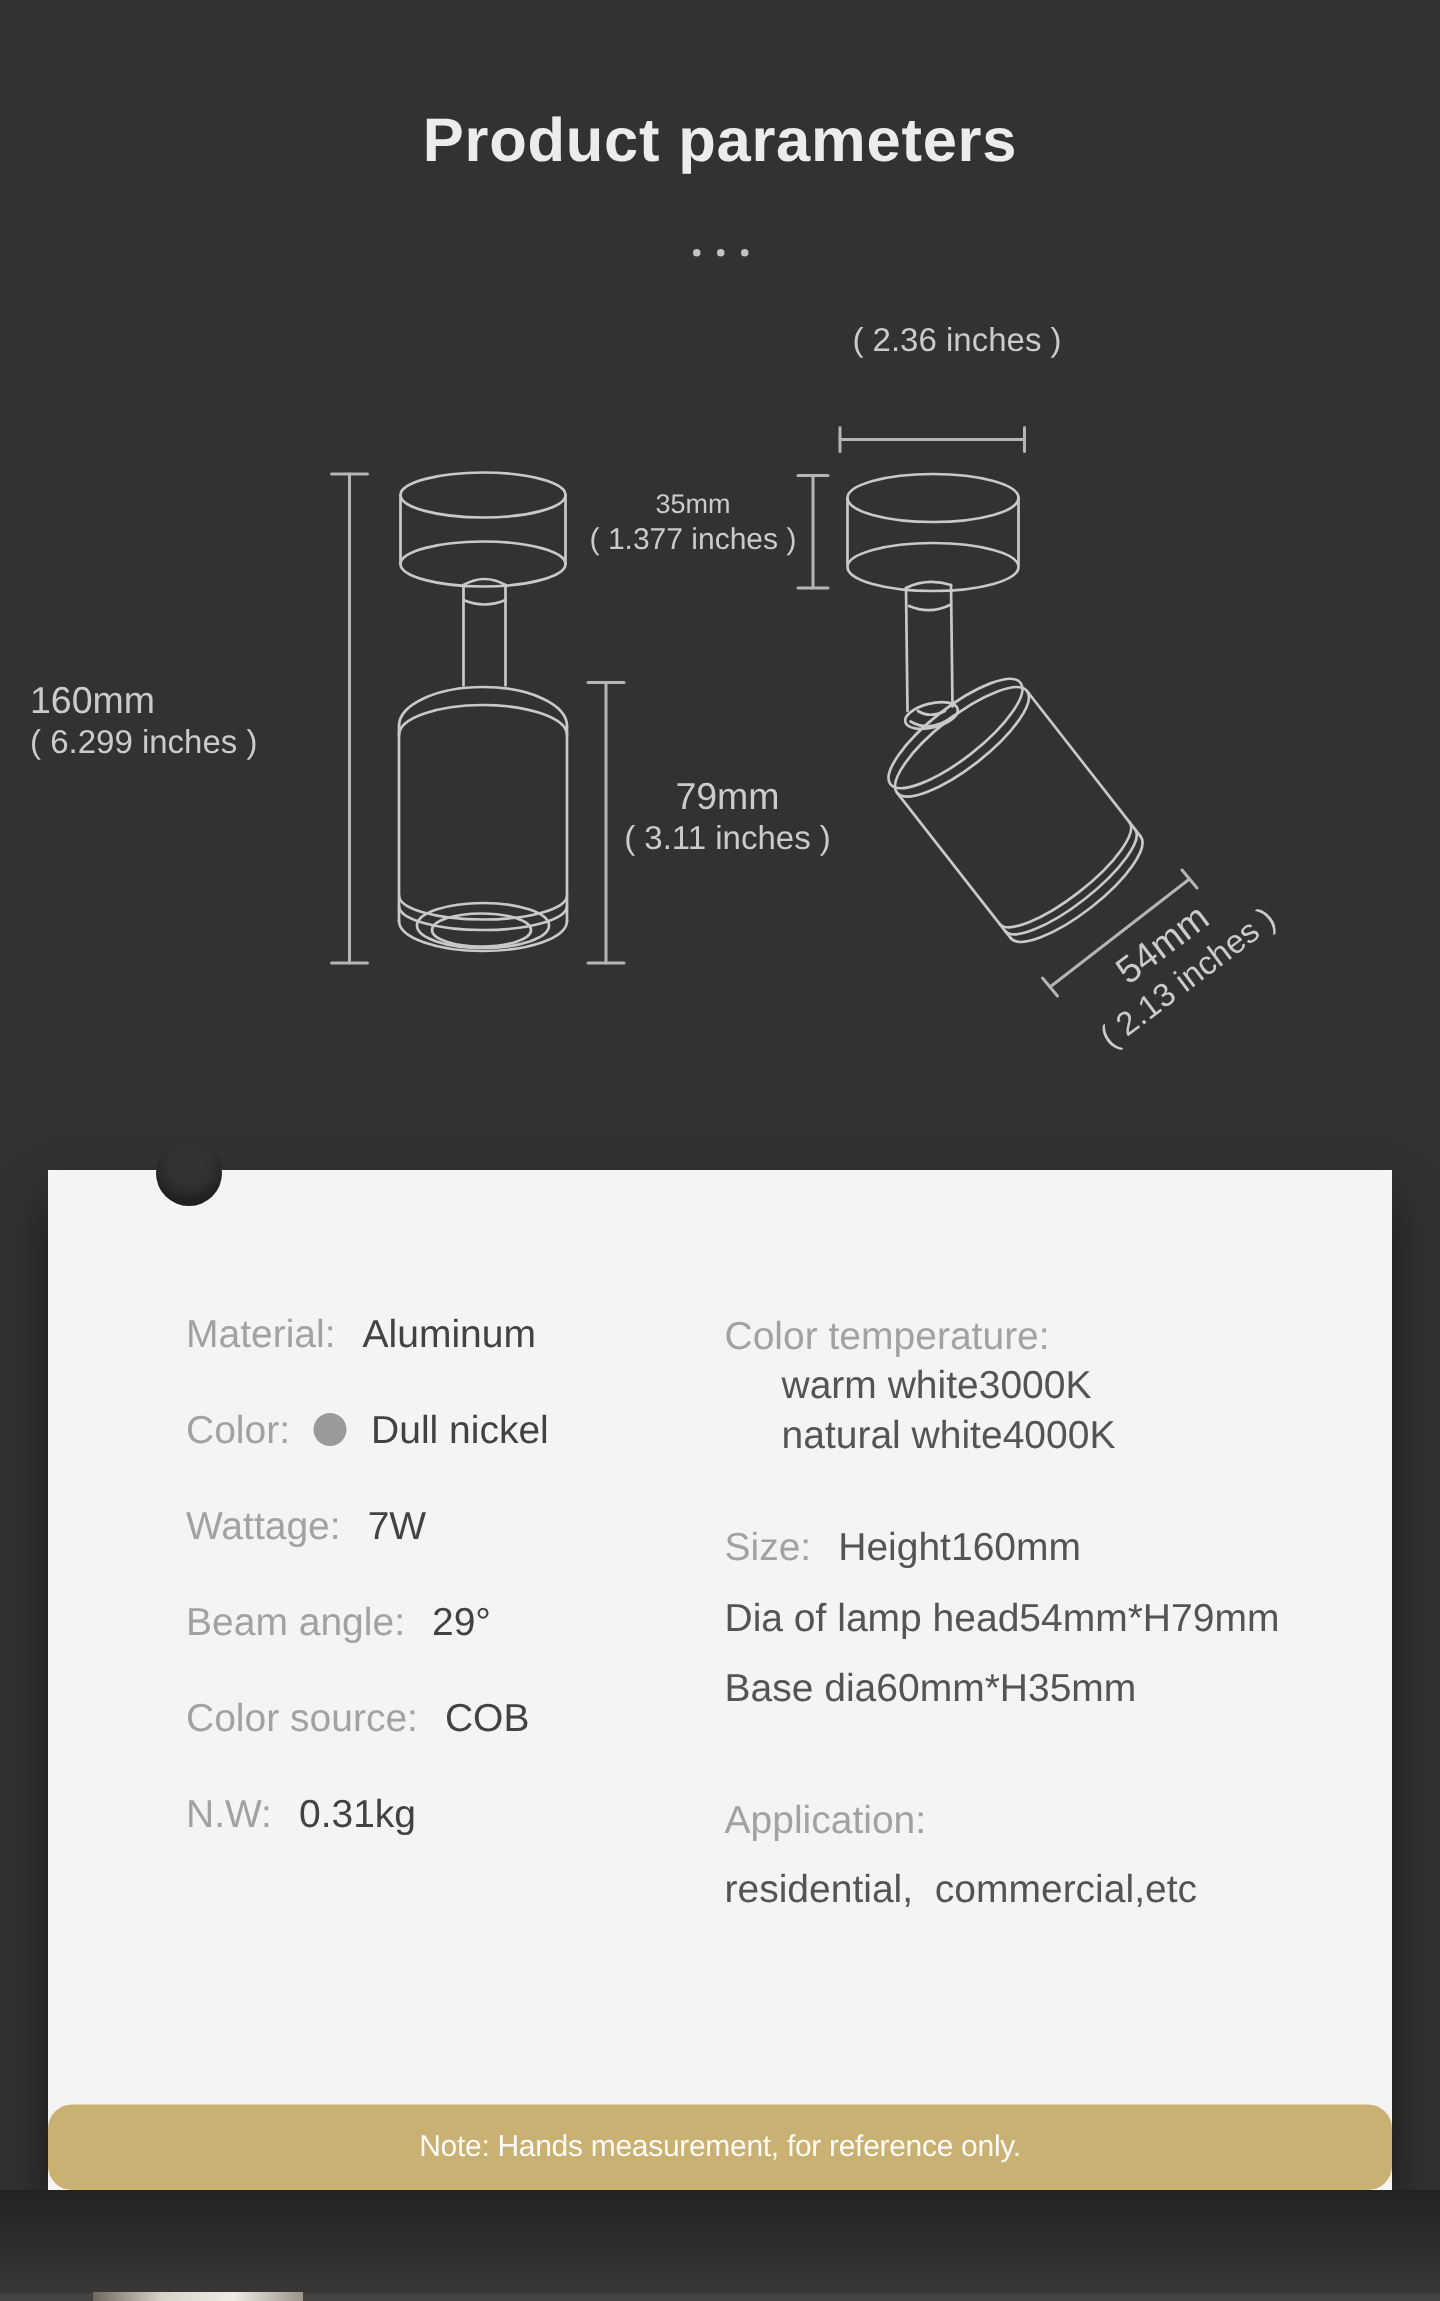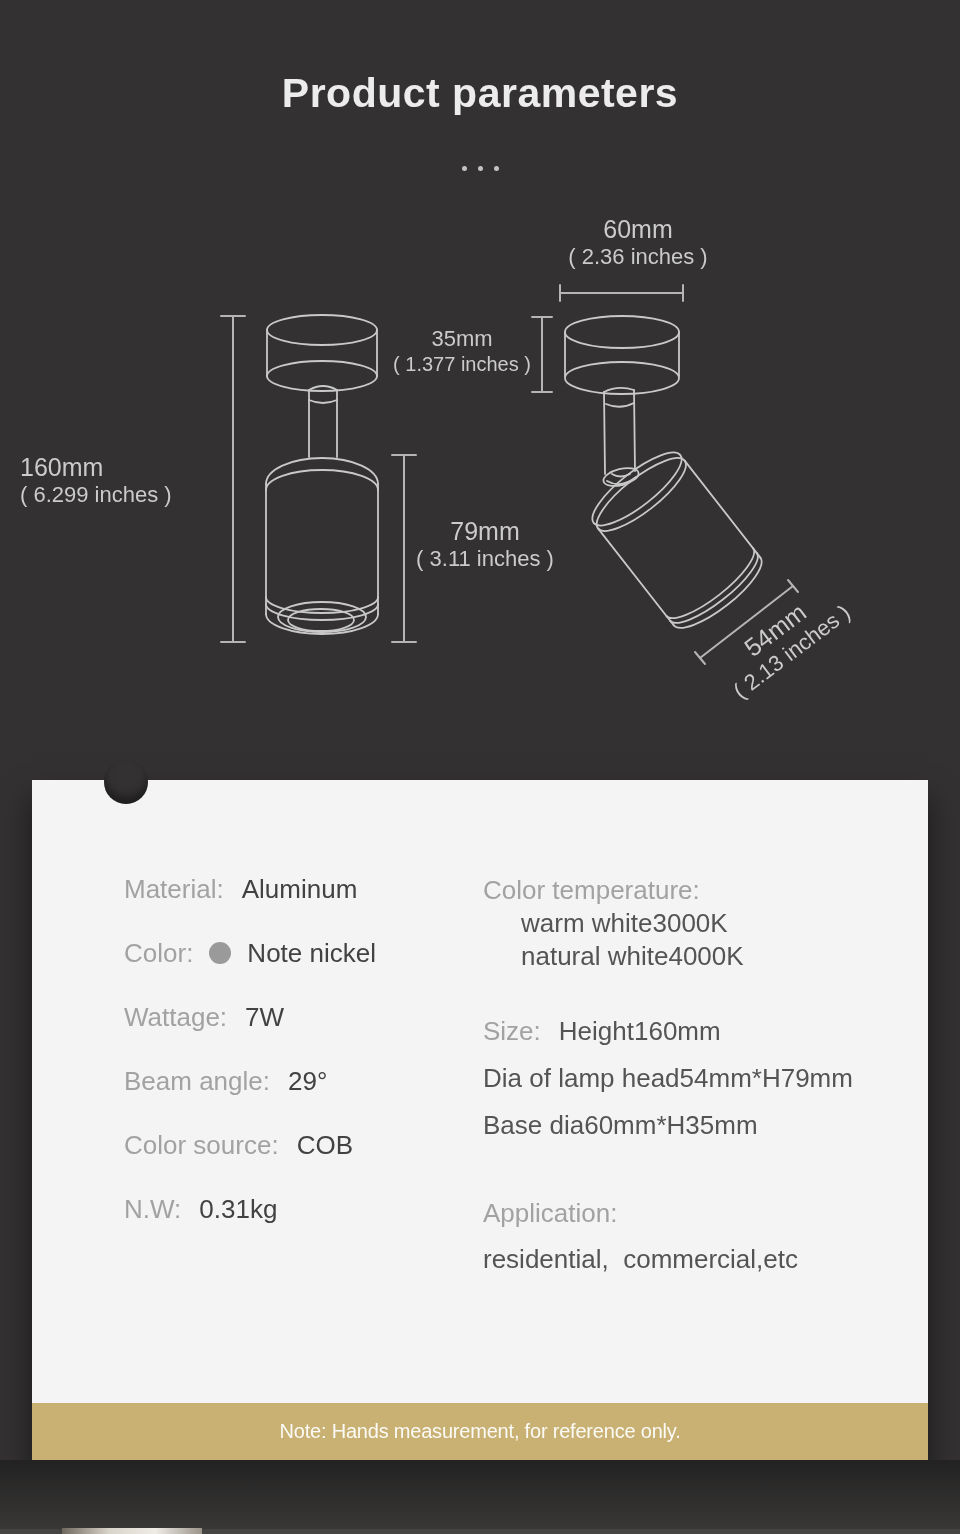--- a/index.html
+++ b/index.html
@@ -14,21 +14,21 @@
     font-size:41px;font-weight:700;color:#ececec;letter-spacing:.5px;
   }
   .sep-dots{position:absolute;top:166px;left:0;width:960px;display:flex;justify-content:center;gap:11px;}
   .sep-dots i{width:5px;height:5px;border-radius:50%;background:#c3c3c3;}
   .diagram-svg{position:absolute;top:0;left:0;}
   .dim-label{position:absolute;color:#cbcbcb;line-height:1.2;text-align:center;}
   .dim-label .mm{display:block;font-size:25px;}
   .dim-label .inch{display:block;font-size:22px;}
   .lbl-60{left:538px;top:214px;width:200px;}
   .lbl-35{left:384px;top:326px;width:156px;}
-  .lbl-35 .mm{font-size:22px;}
+  .lbl-35 .mm{font-size:18px;}
   .lbl-35 .inch{font-size:20px;}
   .lbl-160{left:20px;top:452px;width:202px;text-align:left;}
   .lbl-79{left:392px;top:516px;width:186px;}
   .lbl-54{left:688px;top:612px;width:190px;transform:rotate(-37deg);}
   
   .card{
     position:absolute;left:32px;top:780px;width:896px;height:680px;
     background:#f4f4f4;box-shadow:0 18px 30px rgba(0,0,0,.5);
   }
   .notch{
@@ -49,21 +49,21 @@
   .r-value{font-size:26px;line-height:33px;color:#545454;white-space:pre;}
   .ct-values{margin-left:38px;}
   .size-row{margin-top:42px;}
   .size-row .r-label{display:inline;}
   .size-row .r-value{display:inline;margin-left:18px;}
   .size-line{margin-top:14px;}
   .app-label{margin-top:55px;}
   .app-value{margin-top:13px;}
   .note-bar{
     position:absolute;left:0;bottom:0;width:100%;height:57px;
-    background:#c9b173;display:flex;align-items:center;justify-content:center;
+    background:#c9b173;display:flex;align-items:center;justify-content:center;border-radius:16px;
   }
   .note-text{color:#fbfaf6;font-size:20px;letter-spacing:-.2px;}
   
   .bottom-area{position:absolute;left:0;top:1460px;width:960px;height:74px;
     background:linear-gradient(180deg,#232222,#3a3938);}
   .bottom-strip{position:absolute;left:0;top:69px;width:960px;height:5px;background:#454443;}
   .next-preview{position:absolute;left:62px;top:68px;width:140px;height:6px;
     background:linear-gradient(90deg,#6e685e,#d9d4ca,#efece6,#9a948a);}
 </style>
 </head>
@@ -157,21 +157,20 @@
 
       <g>
         <line x1="700" y1="658" x2="793" y2="586"></line>
         <line x1="695" y1="652" x2="705" y2="664"></line>
         <line x1="788" y1="580" x2="798" y2="592"></line>
       </g>
     </g>
   </svg>
 
   <div class="dim-label lbl-60">
-    <span class="mm">60mm</span>
     <span class="inch">( 2.36 inches )</span>
   </div>
   <div class="dim-label lbl-35">
     <span class="mm">35mm</span>
     <span class="inch">( 1.377 inches )</span>
   </div>
   <div class="dim-label lbl-160">
     <span class="mm">160mm</span>
     <span class="inch">( 6.299 inches )</span>
   </div>
@@ -185,21 +184,21 @@
   </div>
 
   <div class="card">
     <div class="notch"></div>
 
     <div class="col-left">
       <div class="spec-row">
         <span class="spec-label">Material:</span><span class="spec-value">Aluminum</span>
       </div>
       <div class="spec-row">
-        <span class="spec-label">Color:</span><span class="swatch" style="background-color: rgb(154, 154, 154);"></span><span class="spec-value">Note nickel</span>
+        <span class="spec-label">Color:</span><span class="swatch" style="background-color: rgb(154, 154, 154);"></span><span class="spec-value">Dull nickel</span>
       </div>
       <div class="spec-row">
         <span class="spec-label">Wattage:</span><span class="spec-value">7W</span>
       </div>
       <div class="spec-row">
         <span class="spec-label">Beam angle:</span><span class="spec-value">29°</span>
       </div>
       <div class="spec-row">
         <span class="spec-label">Color source:</span><span class="spec-value">COB</span>
       </div>

